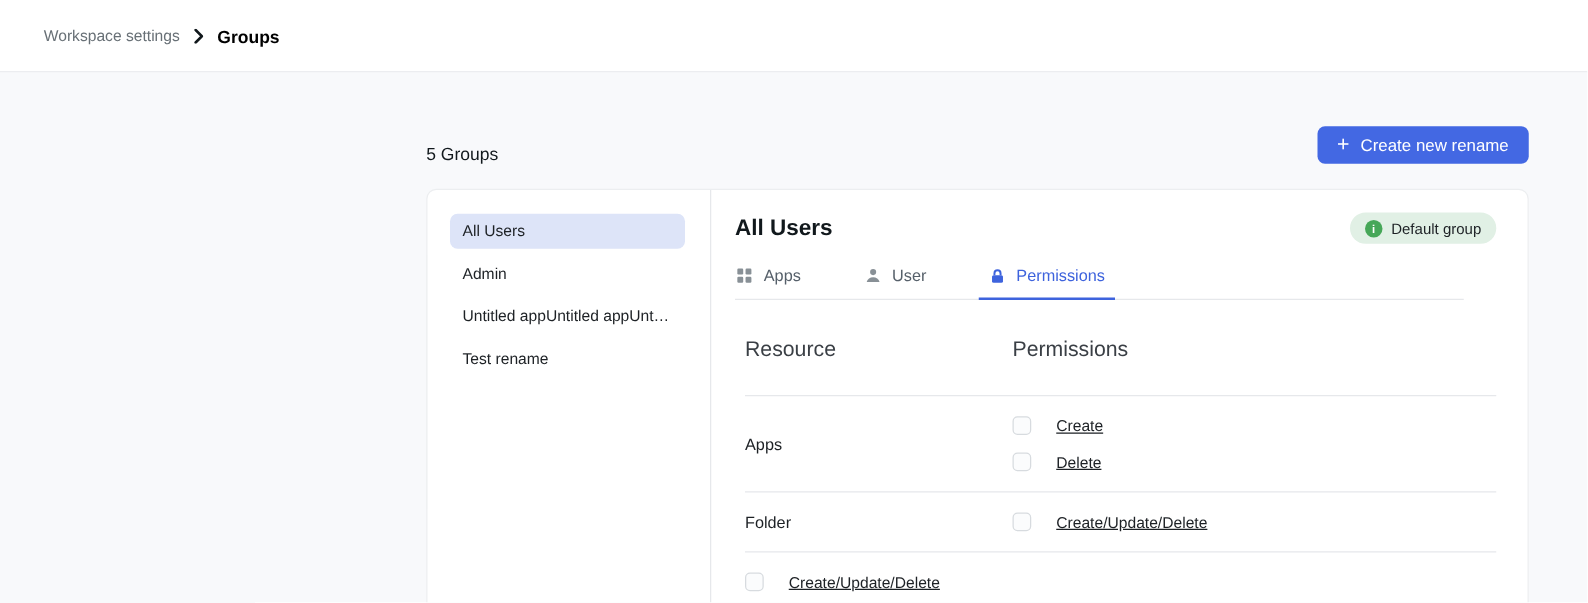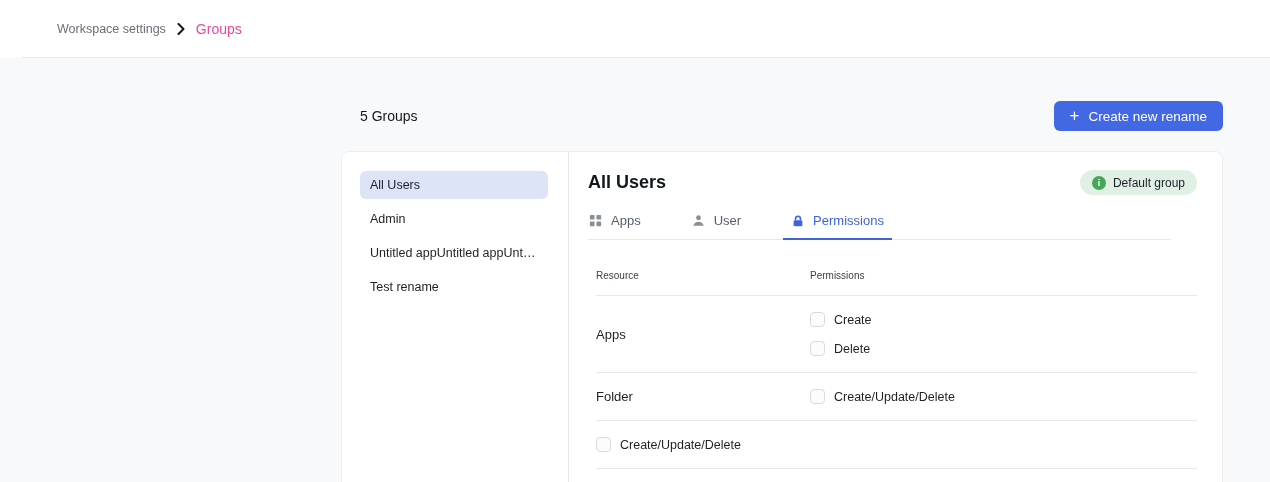--- a/index.html
+++ b/index.html
@@ -18,32 +18,32 @@
     --selected-bg:#dde4f8;
     --badge-bg:#e1f0e5;
     --badge-green:#46a758;
     --muted:#687076;
     --icon-gray:#889096;
   }
 
   
   .topbar {
     height:58px; background:#fff; border-bottom:1px solid var(--border);
-    display:flex; align-items:center; padding:0 35px;margin-left:22px;
+    display:flex; align-items:center; padding:0 35px;
   }
   .breadcrumb { display:flex; align-items:center; gap:11px; }
   .crumb-parent { font-size:12.5px; color:var(--muted); text-decoration:none; cursor:pointer; }
   .chevron { display:flex; align-items:center; }
-  .crumb-current { font-size:14px; font-weight:400; color:#ec4899;text-align:right; }
+  .crumb-current { font-size:14px; font-weight:700; color:#000000;text-align:right; }
 
   
   .content { height:424px; background:var(--bg); overflow:hidden; }
   .content-inner { margin-left:341px; width:882px; padding-top:43px; }
 
-  .toolbar-row { display:flex; justify-content:space-between; align-items:center; height:30px;margin-left:19px; }
+  .toolbar-row { display:flex; justify-content:space-between; align-items:flex-end; height:30px; }
   .groups-count { font-size:14px; font-weight:500; color:#11181c; }
   .btn-primary {
     display:flex; align-items:center; gap:9px;
     background:var(--accent); color:#fff; border:none; border-radius:6px;
     height:30px; padding:0 16px; font-size:13.5px; font-weight:500;
     font-family:inherit; cursor:pointer;
   }
   .plus-glyph { font-size:17px; font-weight:400; line-height:1; margin-top:-2px; }
 
   
@@ -86,30 +86,30 @@
   .tab.active::after {
     content:""; position:absolute; left:-8px; right:-8px; bottom:-1px;
     height:2px; background:var(--tab-active);
   }
   .tab-icon { display:flex; align-items:center; }
 
   
   .perm-table { margin-top:30px; padding-left:8px; }
   .pt-head {
     display:grid; grid-template-columns:214px 1fr;
-    font-size:10px; color:#3a3f45; padding-bottom:14px;
+    font-size:17px; color:#3a3f45; padding-bottom:26px;
     border-bottom:1px solid var(--border);
   }
   .pt-row {
     display:grid; grid-template-columns:214px 1fr; align-items:center;
     padding:16px 0; border-bottom:1px solid var(--border); font-size:13px;
   }
   .resource-label { color:#1d2125; }
   .perm-list { display:flex; flex-direction:column; gap:14px; }
-  .perm-option { display:flex; align-items:center; gap:9px; font-size:12.5px; color:#1d2125; }
+  .perm-option { display:flex; align-items:center; gap:20px; font-size:12.5px; color:#1d2125;text-decoration:underline; }
   input[type=checkbox] {
     appearance:none; -webkit-appearance:none;
     width:15px; height:15px; border:1px solid #d7dbdf; border-radius:4px;
     background:#fbfcfd; cursor:pointer; margin:0; flex:none;
   }
 </style>
 </head>
 <body>
 
 <div class="app">

